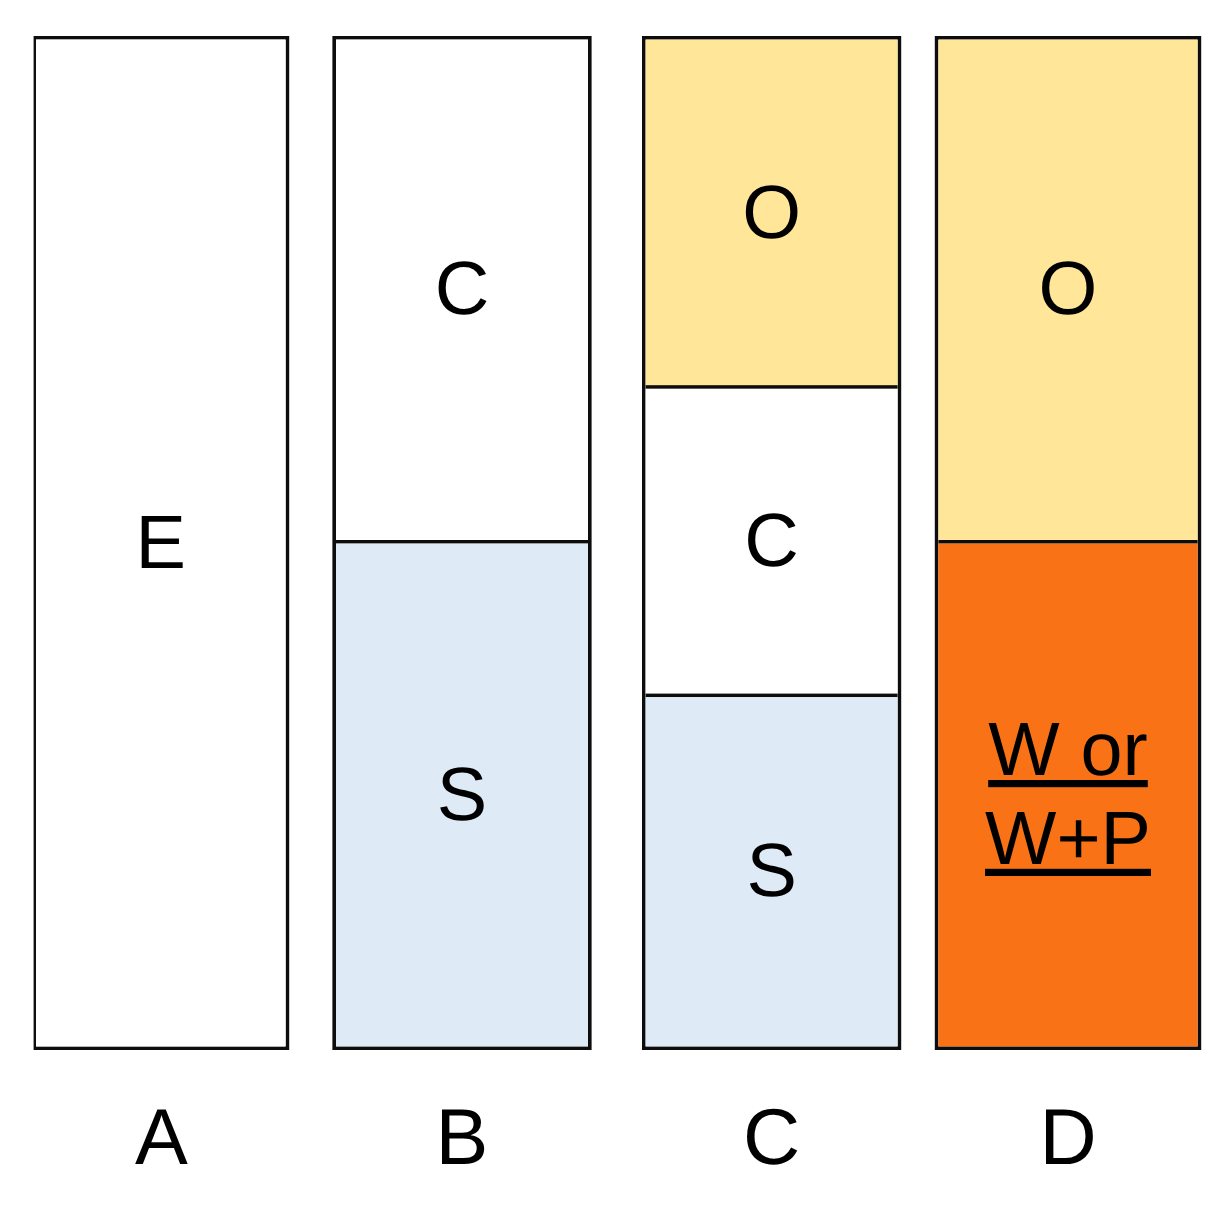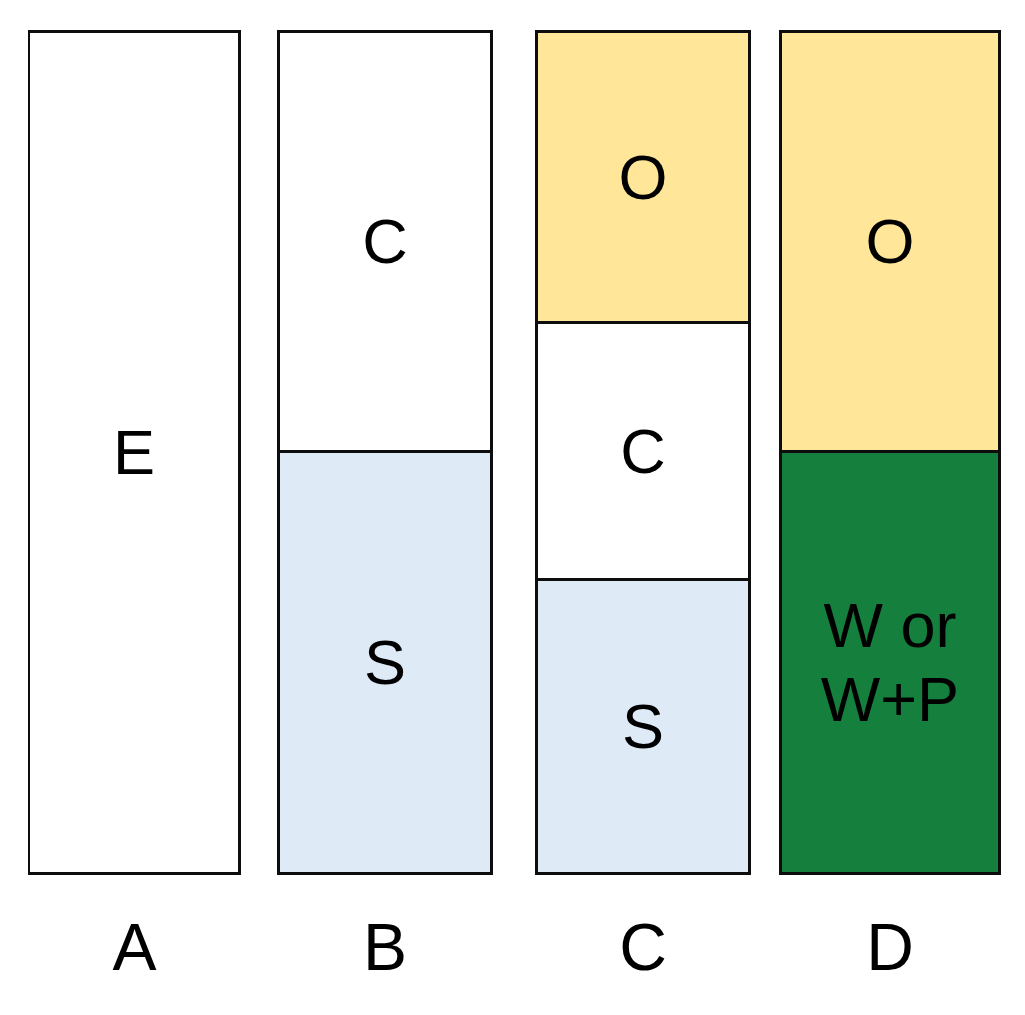--- a/index.html
+++ b/index.html
@@ -97,21 +97,21 @@
     </div>
     <div class="seg h347" style="background-color: rgb(222, 235, 247);">
       <span class="seg-label">S</span>
     </div>
   </div>
 
   <div class="bar" id="bar-d">
     <div class="seg h50" style="background-color: rgb(255, 230, 153);">
       <span class="seg-label">O</span>
     </div>
-    <div class="seg h50" style="background-color: #15803d;">
+    <div class="seg h50" style="background-color: #f97316; text-decoration: underline;">
       <span class="seg-label">W or
 W+P</span>
     </div>
   </div>
 
   <div class="axis-label" id="axis-a">A</div>
   <div class="axis-label" id="axis-b">B</div>
   <div class="axis-label" id="axis-c">C</div>
   <div class="axis-label" id="axis-d">D</div>
 

